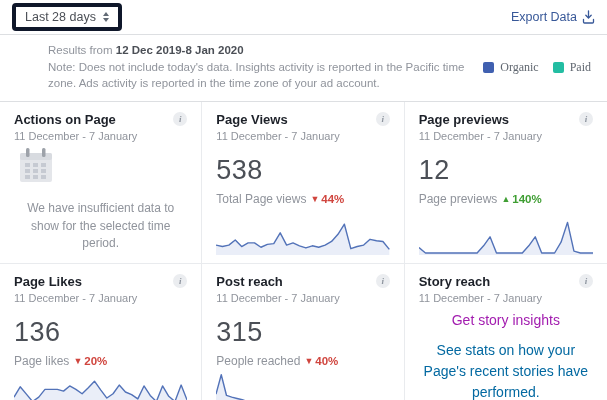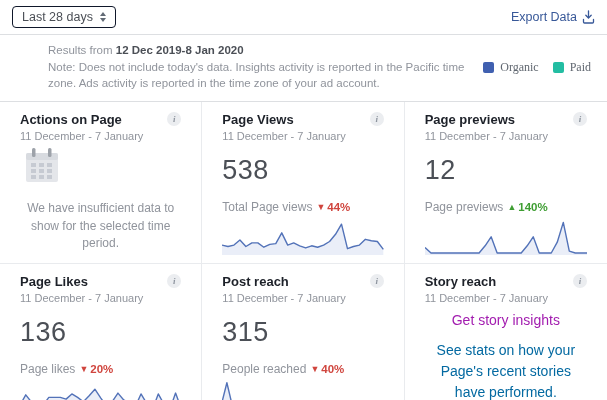--- a/index.html
+++ b/index.html
@@ -3,53 +3,53 @@
 <meta charset="utf-8">
 <style>
   * { margin:0; padding:0; box-sizing:border-box; }
   html,body { width:607px; height:400px; background:#fff; overflow:hidden;
     font-family:"Liberation Sans", sans-serif; color:#1d2129; }
 
   
   .topbar { display:flex; align-items:center; height:34px; padding:0 12px; gap:10px; }
   .page-title { font-size:14px; font-weight:bold; }
   .range-select { display:inline-flex; align-items:center; gap:7px;
-    border:1px solid #0f172a; border-radius:4px; padding:3px 9px;
+    border:4px solid #0f172a; border-radius:4px; padding:3px 9px;
     font-size:12.5px; color:#4b4f56; background:#fff; cursor:pointer; }
   .updown { display:inline-flex; flex-direction:column; gap:2px; }
   .tri-up { width:0; height:0; border-left:3.5px solid transparent; border-right:3.5px solid transparent; border-bottom:4px solid #616a75; }
   .tri-down { width:0; height:0; border-left:3.5px solid transparent; border-right:3.5px solid transparent; border-top:4px solid #616a75; }
   .spacer { flex:1; }
   .export { display:inline-flex; align-items:center; gap:5px; font-size:12.5px;
     color:#385898; cursor:pointer;justify-content:flex-end; }
 
   .divider { border-top:1px solid #dddfe2; }
 
   
   .meta { display:flex; align-items:center; padding:7px 12px 9px;margin-left:36px; }
   .meta-text { font-size:11.5px; color:#90949c; line-height:1.45; max-width:468px; }
   .results-range { color:#4b4f56; font-weight:bold; }
   .legend { display:flex; align-items:center; gap:14px; margin-left:auto; padding-right:4px; }
   .legend-item { display:flex; align-items:center; gap:6px; font-size:12px; color:#606770;font-family:Liberation Serif, serif; }
   .swatch { width:11px; height:11px; border-radius:2px; display:inline-block; }
 
   
   .grid { display:grid; grid-template-columns:1fr 1fr 1fr; grid-template-rows:162px 150px; }
-  .cell { padding:10px 20px 8px; display:flex; flex-direction:column; }
+  .cell { padding:10px 14px 8px; display:flex; flex-direction:column; }
   .cell.b-r { border-right:1px solid #e9ebee; }
   .cell.b-b { border-bottom:1px solid #e9ebee; }
 
   .card-head { display:flex; align-items:flex-start; }
   .card-title { font-size:13px; font-weight:bold; color:#1d2129; }
   .info-icon { margin-left:auto; width:14px; height:14px; border-radius:50%;
     background:#ebedf0; color:#8d949e; font:italic bold 9px/14px "Liberation Serif", serif;
     text-align:center; cursor:pointer; flex:none; }
   .card-date { font-size:11px; color:#90949c; margin-top:3px; }
   .big-number { font-size:27px; color:#4b4f56; margin-top:13px; letter-spacing:.5px; }
-  .metric-row { font-size:12px; color:#90949c; margin-top:14px; display:flex; align-items:center; gap:4px; }
+  .metric-row { font-size:12px; color:#90949c; margin-top:6px; display:flex; align-items:center; gap:4px; }
   .trend { font-weight:bold; font-size:11.5px; display:inline-flex; align-items:center; gap:2px; }
   .trend .arrow { font-size:9px; }
   .trend.down { color:#d0453e; }
   .trend.up { color:#3f9e33; }
 
   .spark { margin-top:auto; width:100%; }
   .spark-sm { height:40px; }
   .spark-lg { height:48px; }
   .spark svg { width:100%; height:100%; display:block; }
 

